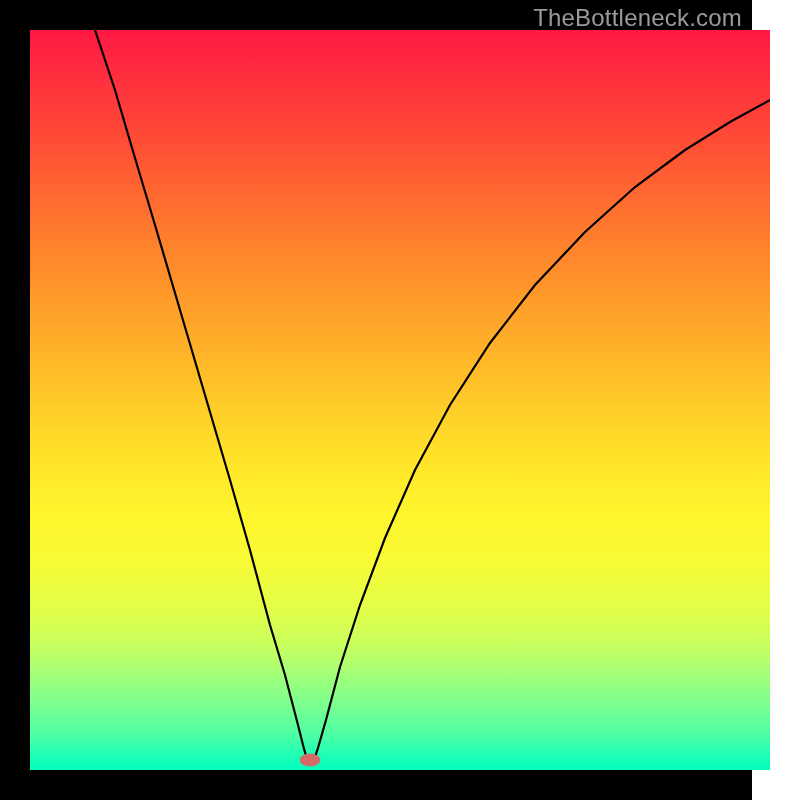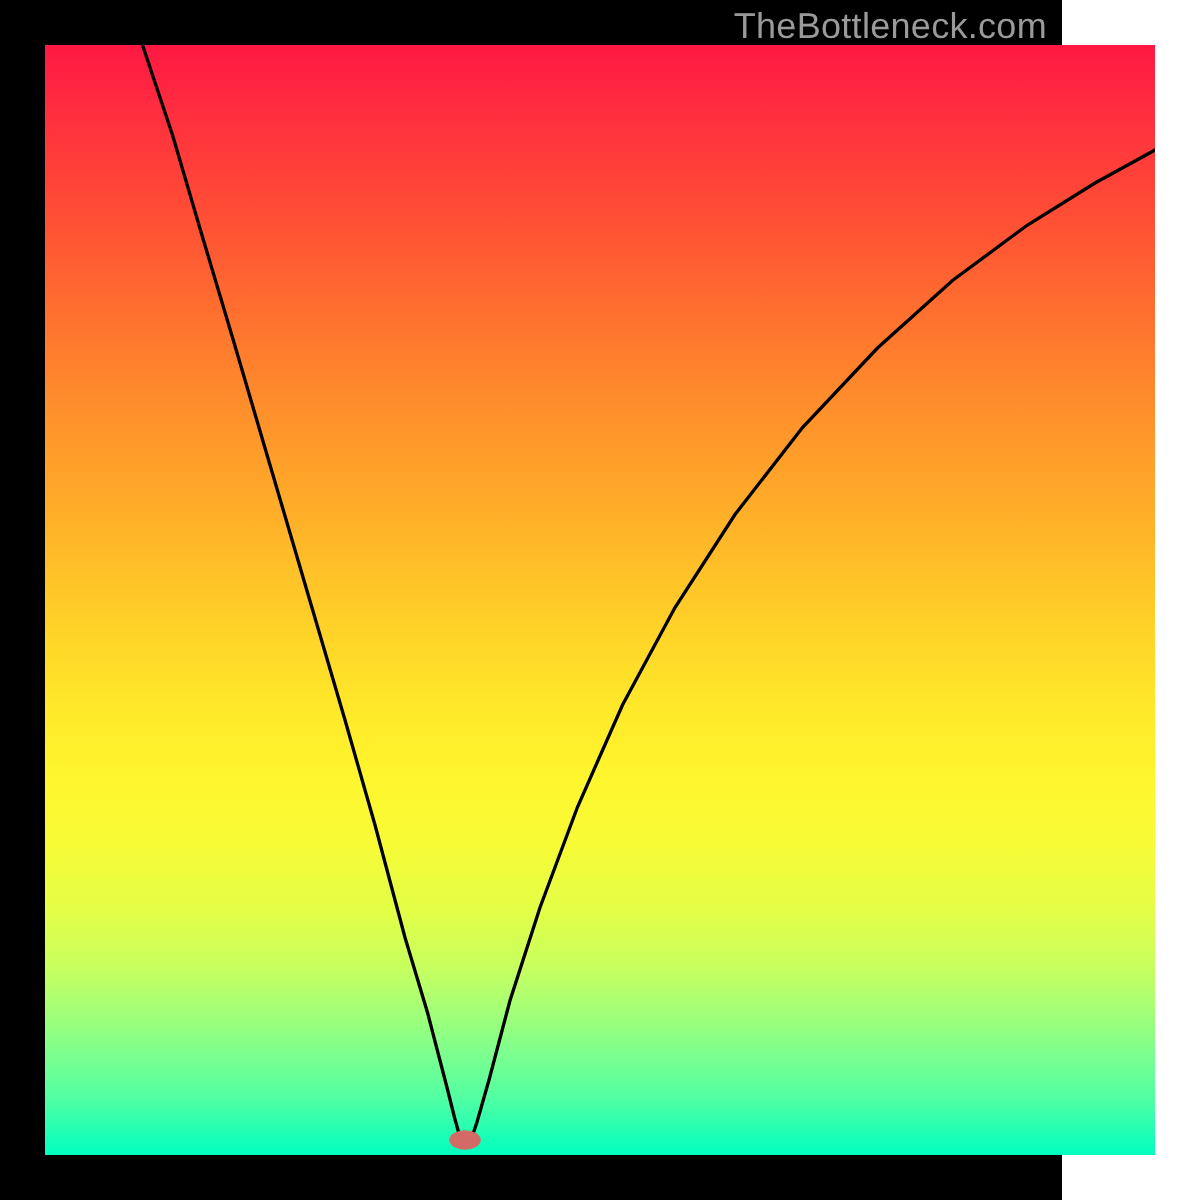--- a/index.html
+++ b/index.html
@@ -8,20 +8,21 @@
     width: 800px;
     height: 800px;
     overflow: hidden;
     font-family: Arial, Helvetica, sans-serif;
   }
   .frame {
     width: 708px;
     height: 800px;
     background: #000;
     position: relative;
+    padding-left: 44px;
   }
   .plot {
     position: absolute;
     left: 30px;
     top: 30px;
     width: 740px;
     height: 740px;
     background: linear-gradient(to bottom,
       #ff1842 0%,
       #ff2e3f 6%,

